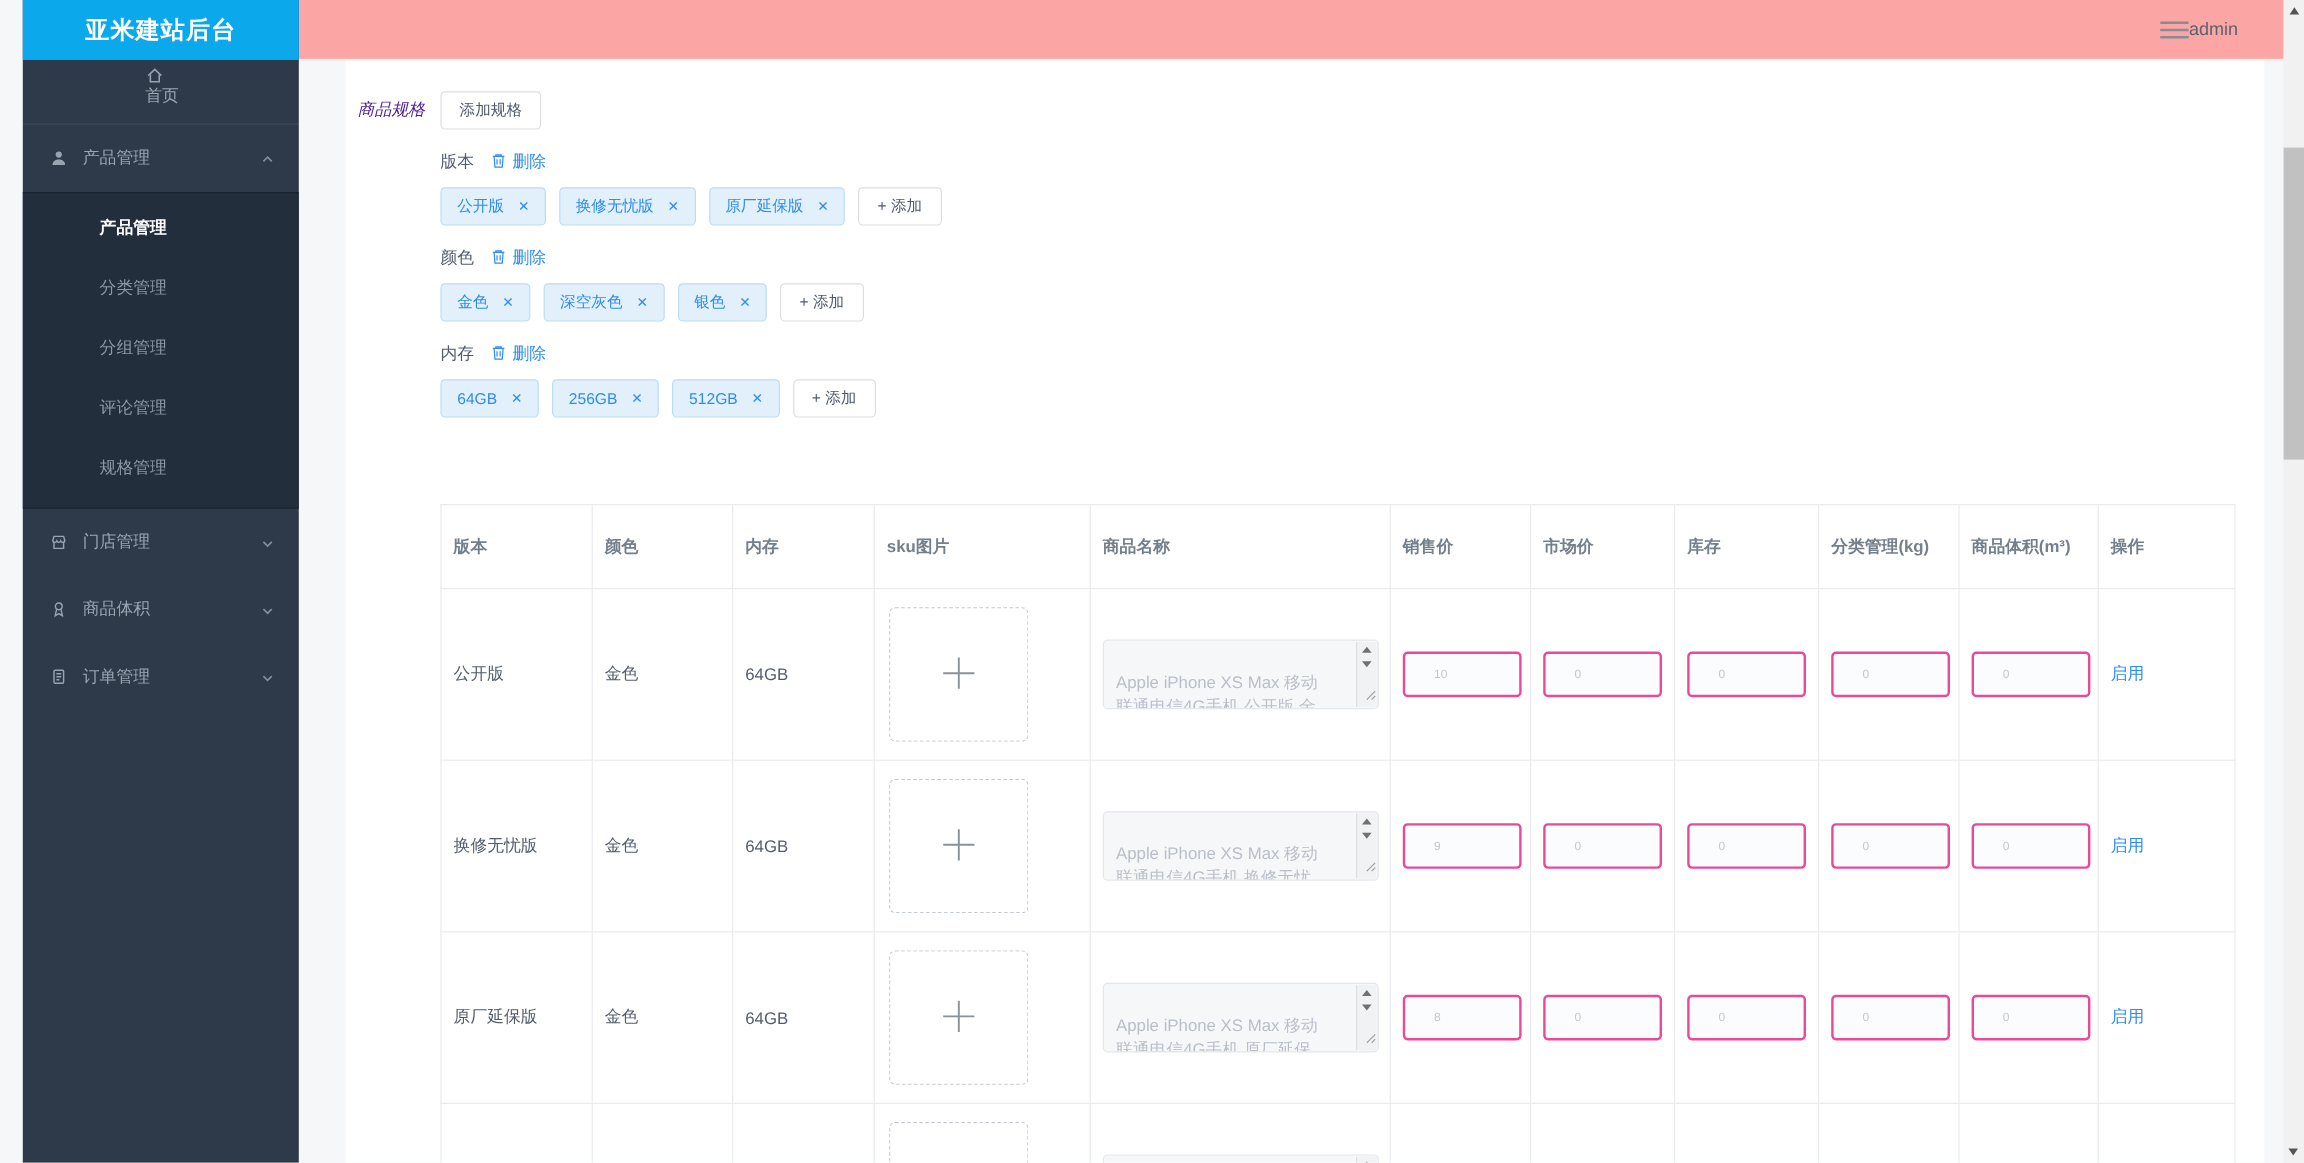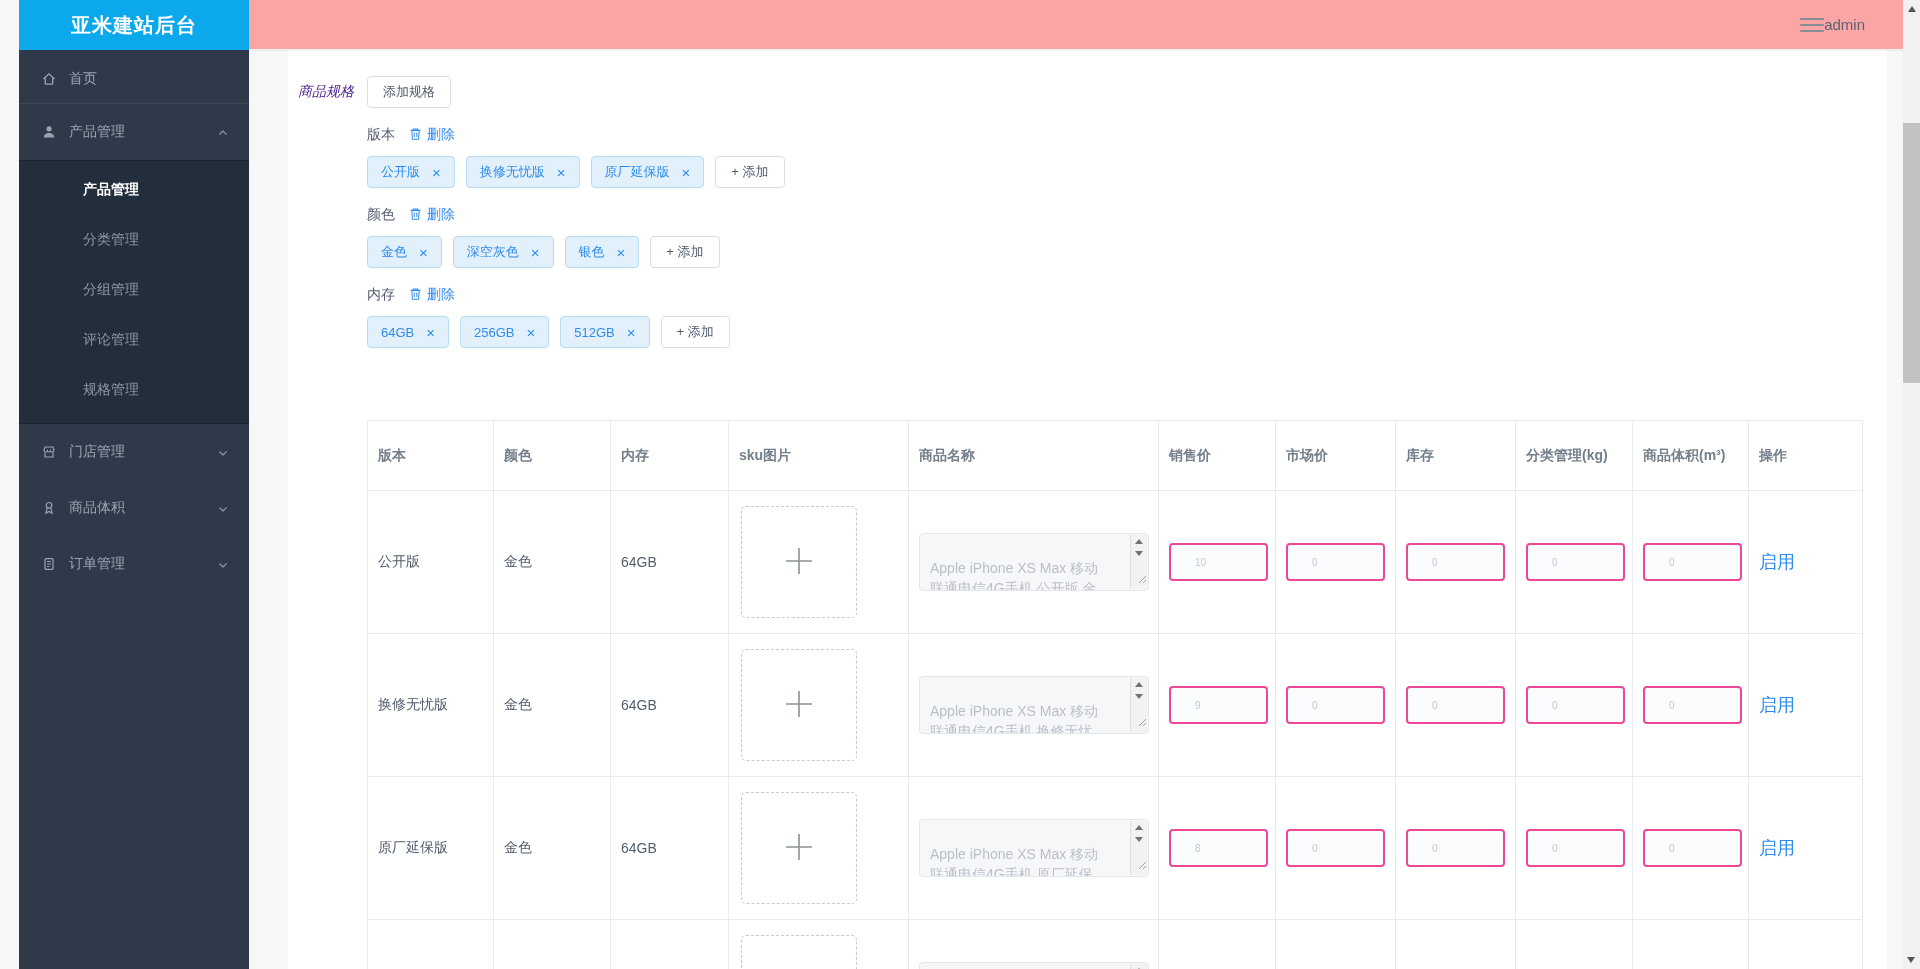--- a/index.html
+++ b/index.html
@@ -10,21 +10,21 @@
   .sidebar { position:absolute; left:0; top:0; width:230px; height:969px; background:#2e3a4a; z-index:5;margin-left:19px; }
   .logo { height:50px; background:#0ca8ec; color:#fff; font-size:20px; font-weight:bold;
           display:flex; align-items:center; justify-content:center; letter-spacing:1px; }
   .menu { padding-top:5px; }
   .menu-item, .group-header { height:49px; display:flex; align-items:center; padding:0 20px 0 22px;
           color:#9aa5b2; font-size:14px; cursor:pointer; position:relative; }
   .group-header { height:56px; }
   .menu-item .mi-icon, .group-header .mi-icon { width:16px; height:16px; margin-right:12px; flex:0 0 16px; }
   .mi-label { flex:1 1 auto; }
   .chevron { width:12px; height:12px; opacity:.8; }
-  .menu-sep { border-bottom:1px solid rgba(255,255,255,.07); }
+  .menu-sep { border-bottom:1px solid rgba(255,255,255,.07);flex-direction:column; }
   .submenu { background:#232e3c; border-top:1px solid rgba(0,0,0,.22); border-bottom:1px solid rgba(0,0,0,.22); padding:4px 0 8px; }
   .submenu-item { height:50px; display:flex; align-items:center; padding-left:64px; font-size:14px;
           color:#8d98a6; cursor:pointer; }
   .submenu-item.active { color:#ffffff; font-weight:bold; }
 
   
   .topbar { position:absolute; left:230px; right:17px; top:0; height:50px; background:#fca5a5;
             border-bottom:1px solid #f0f0f0; box-shadow:0 1px 2px rgba(0,21,41,.05); z-index:4;
             display:flex; align-items:center; justify-content:flex-end; padding:0 38px 0 20px; }
   .hamburger { width:24px; height:18px; display:flex; flex-direction:column; justify-content:space-between; cursor:pointer; padding:2px 0; }
@@ -64,21 +64,21 @@
               color:#b9bfc9; font-size:14px; line-height:20px; cursor:text; }
   .name-text { position:absolute; left:10px; top:24px; width:180px; height:42px; overflow:hidden; word-break:break-word; }
   .name-sb { position:absolute; top:1px; right:1px; bottom:1px; width:17px; background:#f1f2f3; border-left:1px solid #dcdfe2; }
   .sb-arrow { width:0; height:0; border-left:4px solid transparent; border-right:4px solid transparent; margin:4px auto 0; }
   .sb-up { border-bottom:5px solid #6e7176; }
   .sb-dn { border-top:5px solid #6e7176; margin-top:7px; }
   .grip { position:absolute; right:1px; bottom:1px; }
 
   .num-input { width:99px; height:38px; background:#fbfcfd; border:2px solid #ec4899; border-radius:4px;
                display:flex; align-items:center; padding-left:24px; color:#c2c7cf; font-size:10px; cursor:text; }
-  .action-link { color:#2d8cf0; font-size:18px; cursor:pointer; text-decoration:none; }
+  .action-link { color:#2d8cf0; font-size:14px; cursor:pointer; text-decoration:none; }
 
   
   .page-scrollbar { position:absolute; right:0; top:0; width:17px; height:969px; background:#f1f1f1; z-index:9; }
   .ps-arrow { width:0; height:0; border-left:4px solid transparent; border-right:4px solid transparent; margin:6px auto 0; }
   .ps-up { border-bottom:6px solid #555; }
   .ps-dn { border-top:6px solid #555; position:absolute; bottom:6px; left:4px; }
   .ps-thumb { position:absolute; left:0; width:17px; top:123px; height:260px; background:#c1c1c1; }
 </style>
 </head>
 <body>

